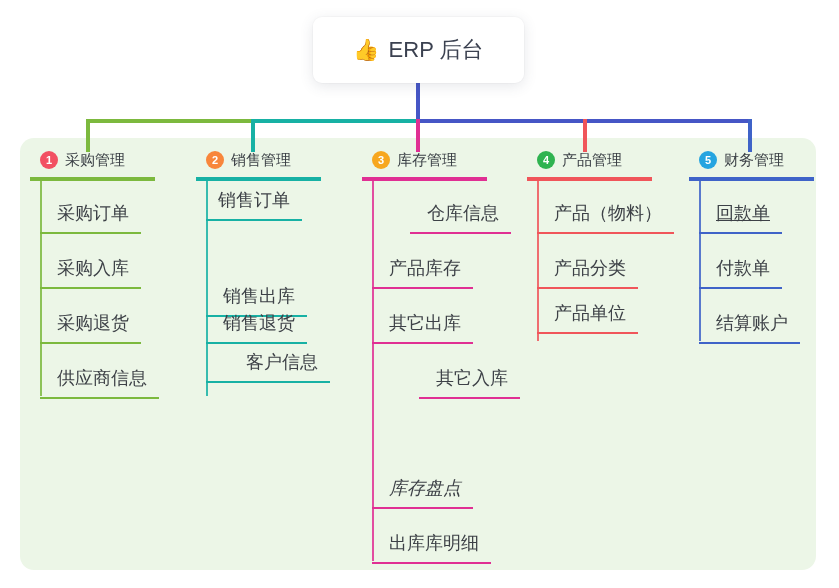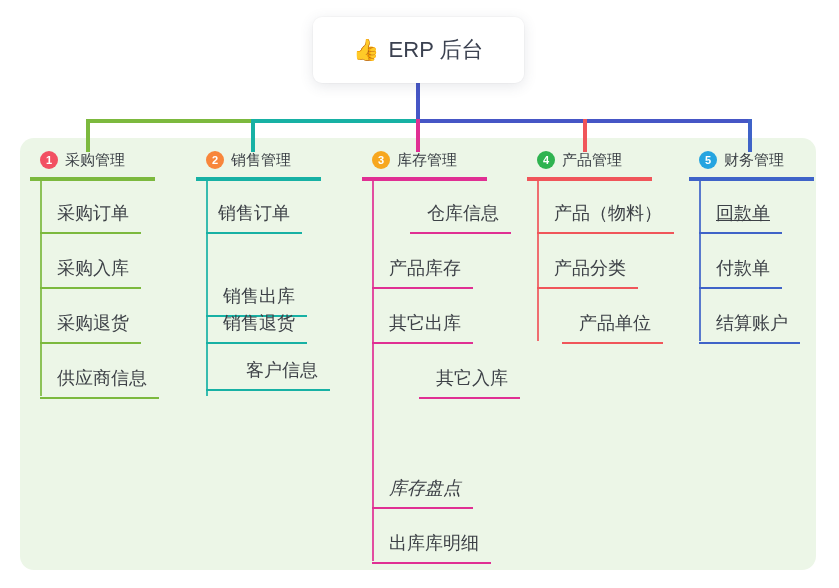--- a/index.html
+++ b/index.html
@@ -94,24 +94,24 @@
     <div class="subitem" style="top:161px;">采购退货</div>
     <div class="subitem" style="top:216px;">供应商信息</div>
   </div>
 
   <div class="branch b2" style="--accent: #17b1a4;">
     <div class="branch-title">
       <span class="badge" style="background: rgb(248, 134, 59);">2</span>
       <span>销售管理</span>
     </div>
     <div class="subline" style="height:218px;"></div>
-    <div class="subitem" style="top:51px;padding-left:12px;">销售订单</div>
+    <div class="subitem" style="top:38px;padding-left:12px;">销售订单</div>
     <div class="subitem" style="top:106px;margin-top:28px;">销售出库</div>
     <div class="subitem" style="top:161px;">销售退货</div>
-    <div class="subitem" style="top:208px;padding-left:40px;">客户信息</div>
+    <div class="subitem" style="top:200px;padding-left:40px;">客户信息</div>
   </div>
 
   <div class="branch b3" style="--accent: #e02f93;">
     <div class="branch-title">
       <span class="badge" style="background: rgb(247, 167, 31);">3</span>
       <span>库存管理</span>
     </div>
     <div class="subline" style="height:383px;"></div>
     <div class="subitem" style="top:51px;margin-left:38px;">仓库信息</div>
     <div class="subitem" style="top:106px;">产品库存</div>
@@ -122,21 +122,21 @@
   </div>
 
   <div class="branch b4" style="--accent: #f0555a;">
     <div class="branch-title">
       <span class="badge" style="background: rgb(47, 179, 80);">4</span>
       <span>产品管理</span>
     </div>
     <div class="subline" style="height:163px;"></div>
     <div class="subitem" style="top:51px;">产品（物料）</div>
     <div class="subitem" style="top:106px;">产品分类</div>
-    <div class="subitem" style="top:161px;margin-left:25px;">产品单位</div>
+    <div class="subitem" style="top:151px;">产品单位</div>
   </div>
 
   <div class="branch b5" style="--accent: #3f63c8;">
     <div class="branch-title">
       <span class="badge" style="background: rgb(37, 164, 224);">5</span>
       <span>财务管理</span>
     </div>
     <div class="subline" style="height:163px;"></div>
     <div class="subitem" style="top:51px;text-decoration:underline;">回款单</div>
     <div class="subitem" style="top:106px;">付款单</div>

